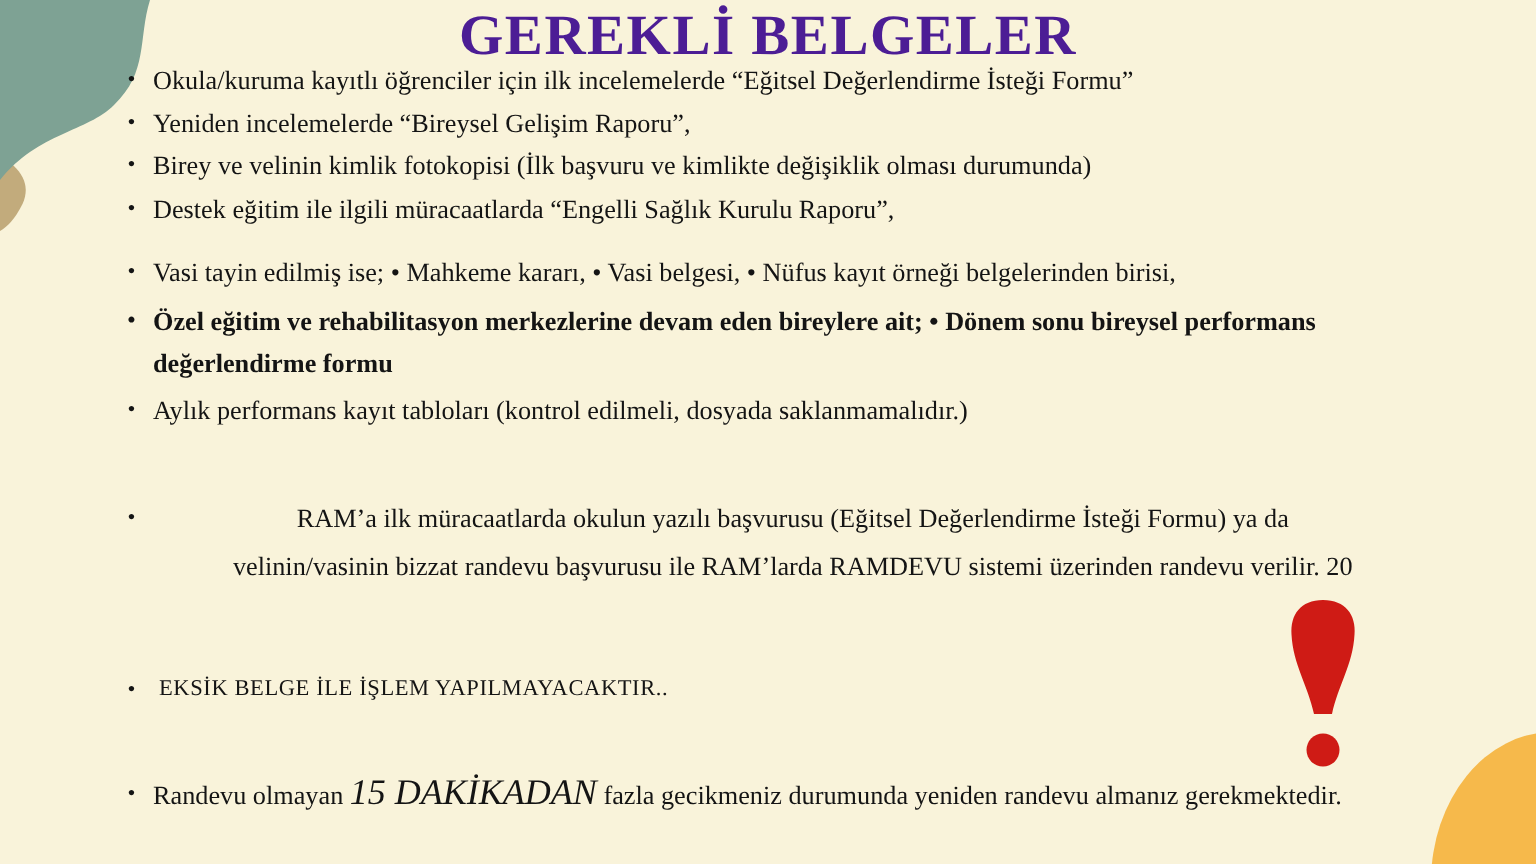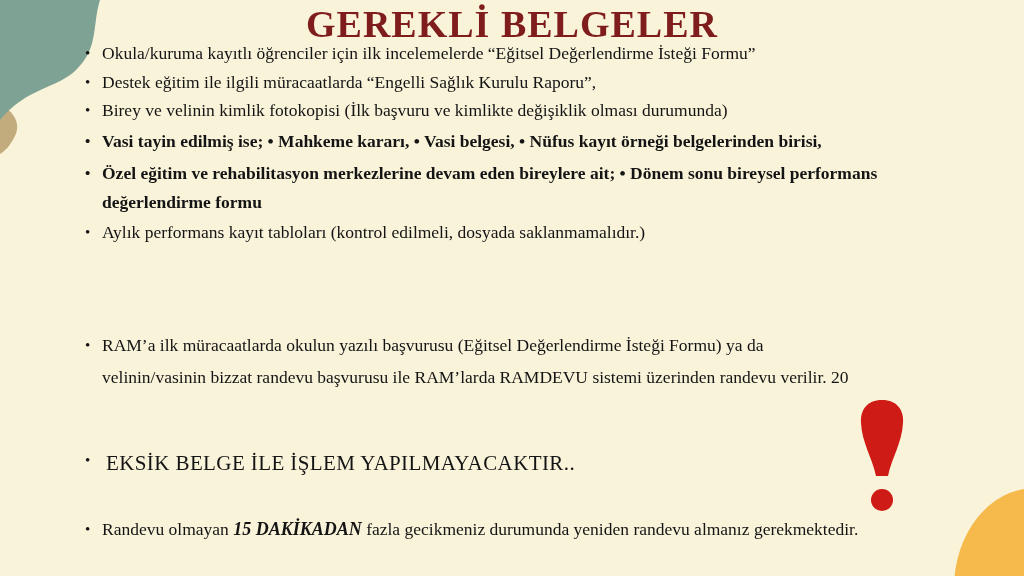--- a/index.html
+++ b/index.html
@@ -10,74 +10,75 @@
   }
   .deco{position:absolute;pointer-events:none;}
   .deco-topleft{left:0;top:0;}
   .deco-yellow{
     position:absolute;left:954px;top:488px;width:162px;height:200px;
     background:#F6B94B;border-radius:50%;
   }
   .title{
     position:absolute;left:0;top:2px;width:100%;margin:0;
     text-align:center;font-size:38px;font-weight:bold;
-    color:#7f1d1d;letter-spacing:1px;
+    color:#4c1d95;letter-spacing:1px;
   }
   .bullets{
     position:absolute;left:85px;top:39px;width:884px;margin:0;padding:0;
     list-style:none;font-size:17.5px;line-height:28.5px;
   }
   .bullets li{position:relative;padding-left:17px;margin:0;}
   .bullets li::before{
     content:"\2022";position:absolute;left:0;top:0;font-size:15px;
   }
-  .bullets li.sp10{margin-top:2px;font-weight:bold;}
+  .bullets li.sp10{margin-top:14px;}
   .bullets li.sp4{margin-top:4px;font-weight:bold;}
   .bullets li.sp2{margin-top:2px;font-family:Liberation Serif, serif;}
   .appointment{
     position:absolute;left:85px;top:329px;width:870px;
     font-size:17.5px;line-height:32px;
   }
-  .appointment .line{padding-left:17px;}
+  .appointment .line{padding-left:17px;text-align:center;}
   .appointment .line.first{position:relative;}
   .appointment .line.first::before{
     content:"\2022";position:absolute;left:0;top:0;font-size:15px;
   }
   .warning{
     position:absolute;left:85px;top:451px;
-    font-size:21px;letter-spacing:0.4px;position:absolute;
+    font-size:15px;letter-spacing:0.4px;position:absolute;
     padding-left:21px;
   }
   .warning::before{content:"\2022";position:absolute;left:0;top:1px;font-size:15px;}
   .late-notice{
     position:absolute;left:85px;top:516px;width:900px;
     font-size:17.5px;line-height:27px;padding-left:17px;
   }
   .late-notice::before{content:"\2022";position:absolute;left:0;top:0;font-size:15px;}
-  .late-notice .em{font-weight:bold;font-style:italic;font-size:18px;}
+  .late-notice .em{font-weight:normal;font-style:italic;font-size:24px;}
   .excl{position:absolute;left:843px;top:396px;}
 </style>
 </head>
 <body>
 
 <div class="slide">
 
   <svg class="deco deco-topleft" width="130" height="160" viewBox="0 0 130 160" aria-hidden="true">
     <path d="M0 104 C14 112 21 123 15 136 C10 146 5 151 0 154 Z" fill="#C2AB7C"></path>
     <path d="M0 0 L100 0 C92 26 99 48 76 70 C58 88 26 88 0 120 Z" fill="#7EA294"></path>
   </svg>
 
   <div class="deco-yellow"></div>
 
   <h1 class="title">GEREKLİ BELGELER</h1>
 
   <ul class="bullets">
     <li>Okula/kuruma kayıtlı öğrenciler için ilk incelemelerde “Eğitsel Değerlendirme İsteği Formu”</li>
+    <li>Yeniden incelemelerde “Bireysel Gelişim Raporu”,</li>
+    <li>Birey ve velinin kimlik fotokopisi (İlk başvuru ve kimlikte değişiklik olması durumunda)</li>
     <li>Destek eğitim ile ilgili müracaatlarda “Engelli Sağlık Kurulu Raporu”,</li>
-    <li>Birey ve velinin kimlik fotokopisi (İlk başvuru ve kimlikte değişiklik olması durumunda)</li>
     <li class="sp10">Vasi tayin edilmiş ise; • Mahkeme kararı, • Vasi belgesi, • Nüfus kayıt örneği belgelerinden birisi,</li>
     <li class="sp4">Özel eğitim ve rehabilitasyon merkezlerine devam eden bireylere ait; • Dönem sonu bireysel performans değerlendirme formu</li>
     <li class="sp2">Aylık performans kayıt tabloları (kontrol edilmeli, dosyada saklanmamalıdır.)</li>
   </ul>
 
   <div class="appointment">
     <div class="line first">RAM’a ilk müracaatlarda okulun yazılı başvurusu (Eğitsel Değerlendirme İsteği Formu) ya da</div>
     <div class="line">velinin/vasinin bizzat randevu başvurusu ile RAM’larda RAMDEVU sistemi üzerinden randevu verilir. 20</div>
   </div>
 

